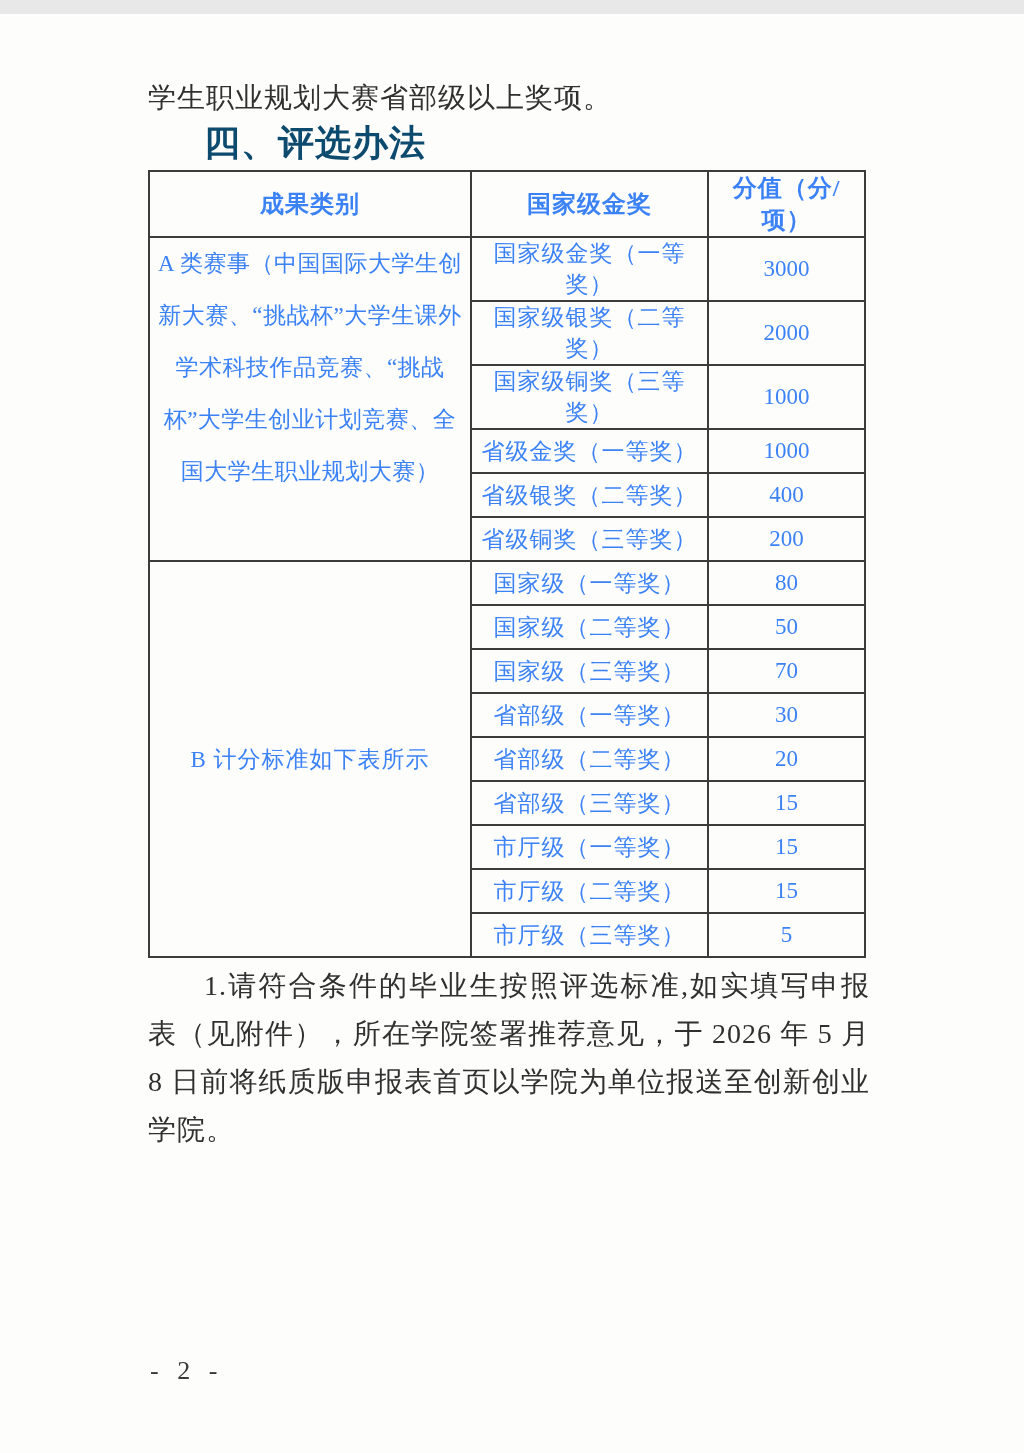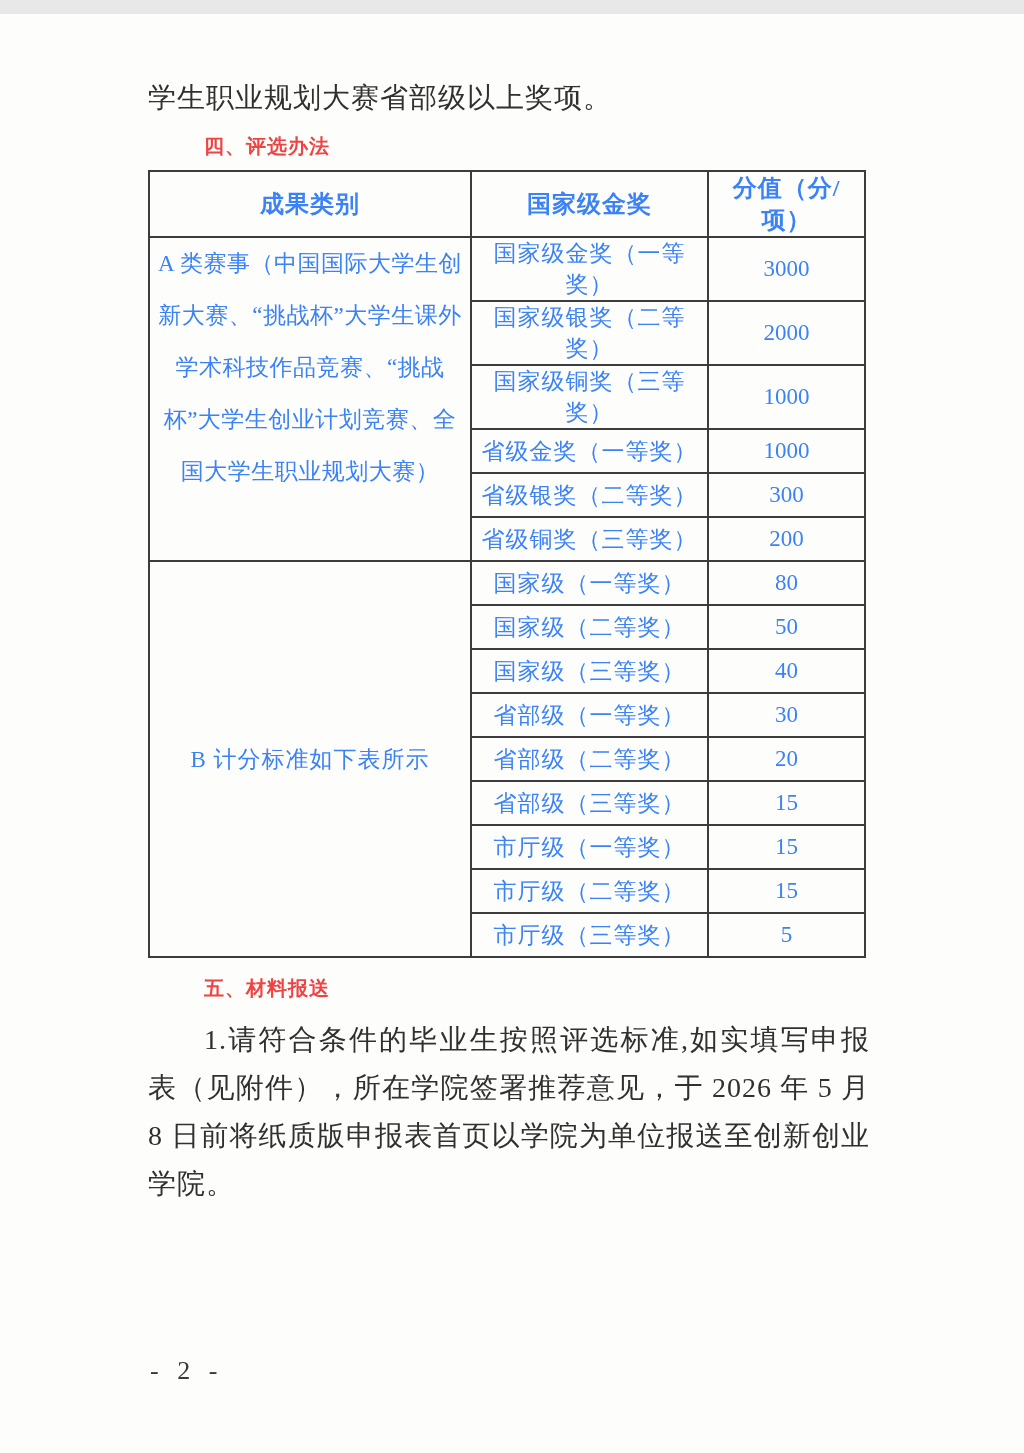--- a/index.html
+++ b/index.html
@@ -23,25 +23,25 @@
     margin: 0;
     font-size: 28px;
     line-height: 48px;
     text-align: justify;
     letter-spacing: 1px;
     color: #303030;
   }
   .body-text.indent { text-indent: 2em; }
   .section-heading {
     margin: 0;
-    font-family: Liberation Sans, sans-serif;
-    font-size: 20px;
+    font-family: Liberation Mono, monospace;
+    font-size: 36px;
     font-weight: bold;
     line-height: 48px;
-    color: #ef4444;
+    color: #0c4a6e;
     padding-left: 56px;
     letter-spacing: 1px;
   }
   table.score-table {
     border-collapse: collapse;
     table-layout: fixed;
     width: 716px;
     margin: 0;
     color: #3b82f6;
   }
@@ -124,39 +124,39 @@
       <tr>
         <td class="level-cell">国家级铜奖（三等奖）</td>
         <td class="score-cell">1000</td>
       </tr>
       <tr>
         <td class="level-cell">省级金奖（一等奖）</td>
         <td class="score-cell">1000</td>
       </tr>
       <tr>
         <td class="level-cell">省级银奖（二等奖）</td>
-        <td class="score-cell">300</td>
+        <td class="score-cell">400</td>
       </tr>
       <tr>
         <td class="level-cell">省级铜奖（三等奖）</td>
         <td class="score-cell">200</td>
       </tr>
 
       <tr>
         <td class="category-b" rowspan="9">B 计分标准如下表所示</td>
         <td class="level-cell">国家级（一等奖）</td>
         <td class="score-cell">80</td>
       </tr>
       <tr>
         <td class="level-cell">国家级（二等奖）</td>
         <td class="score-cell">50</td>
       </tr>
       <tr>
         <td class="level-cell">国家级（三等奖）</td>
-        <td class="score-cell">40</td>
+        <td class="score-cell">70</td>
       </tr>
       <tr>
         <td class="level-cell">省部级（一等奖）</td>
         <td class="score-cell">30</td>
       </tr>
       <tr>
         <td class="level-cell">省部级（二等奖）</td>
         <td class="score-cell">20</td>
       </tr>
       <tr>
@@ -171,19 +171,18 @@
         <td class="level-cell">市厅级（二等奖）</td>
         <td class="score-cell">15</td>
       </tr>
       <tr>
         <td class="level-cell">市厅级（三等奖）</td>
         <td class="score-cell">5</td>
       </tr>
     </tbody>
   </table>
 
-  <h2 class="section-heading" style="margin-top:6px;">五、材料报送</h2>
 
   <p class="body-text indent" style="margin-top:4px;">1.请符合条件的毕业生按照评选标准,如实填写申报表（见附件），所在学院签署推荐意见，于 2026 年 5 月 8 日前将纸质版申报表首页以学院为单位报送至创新创业学院。</p>
 
   <div class="page-number">- 2 -</div>
 
 </div>
 
 </body></html>

